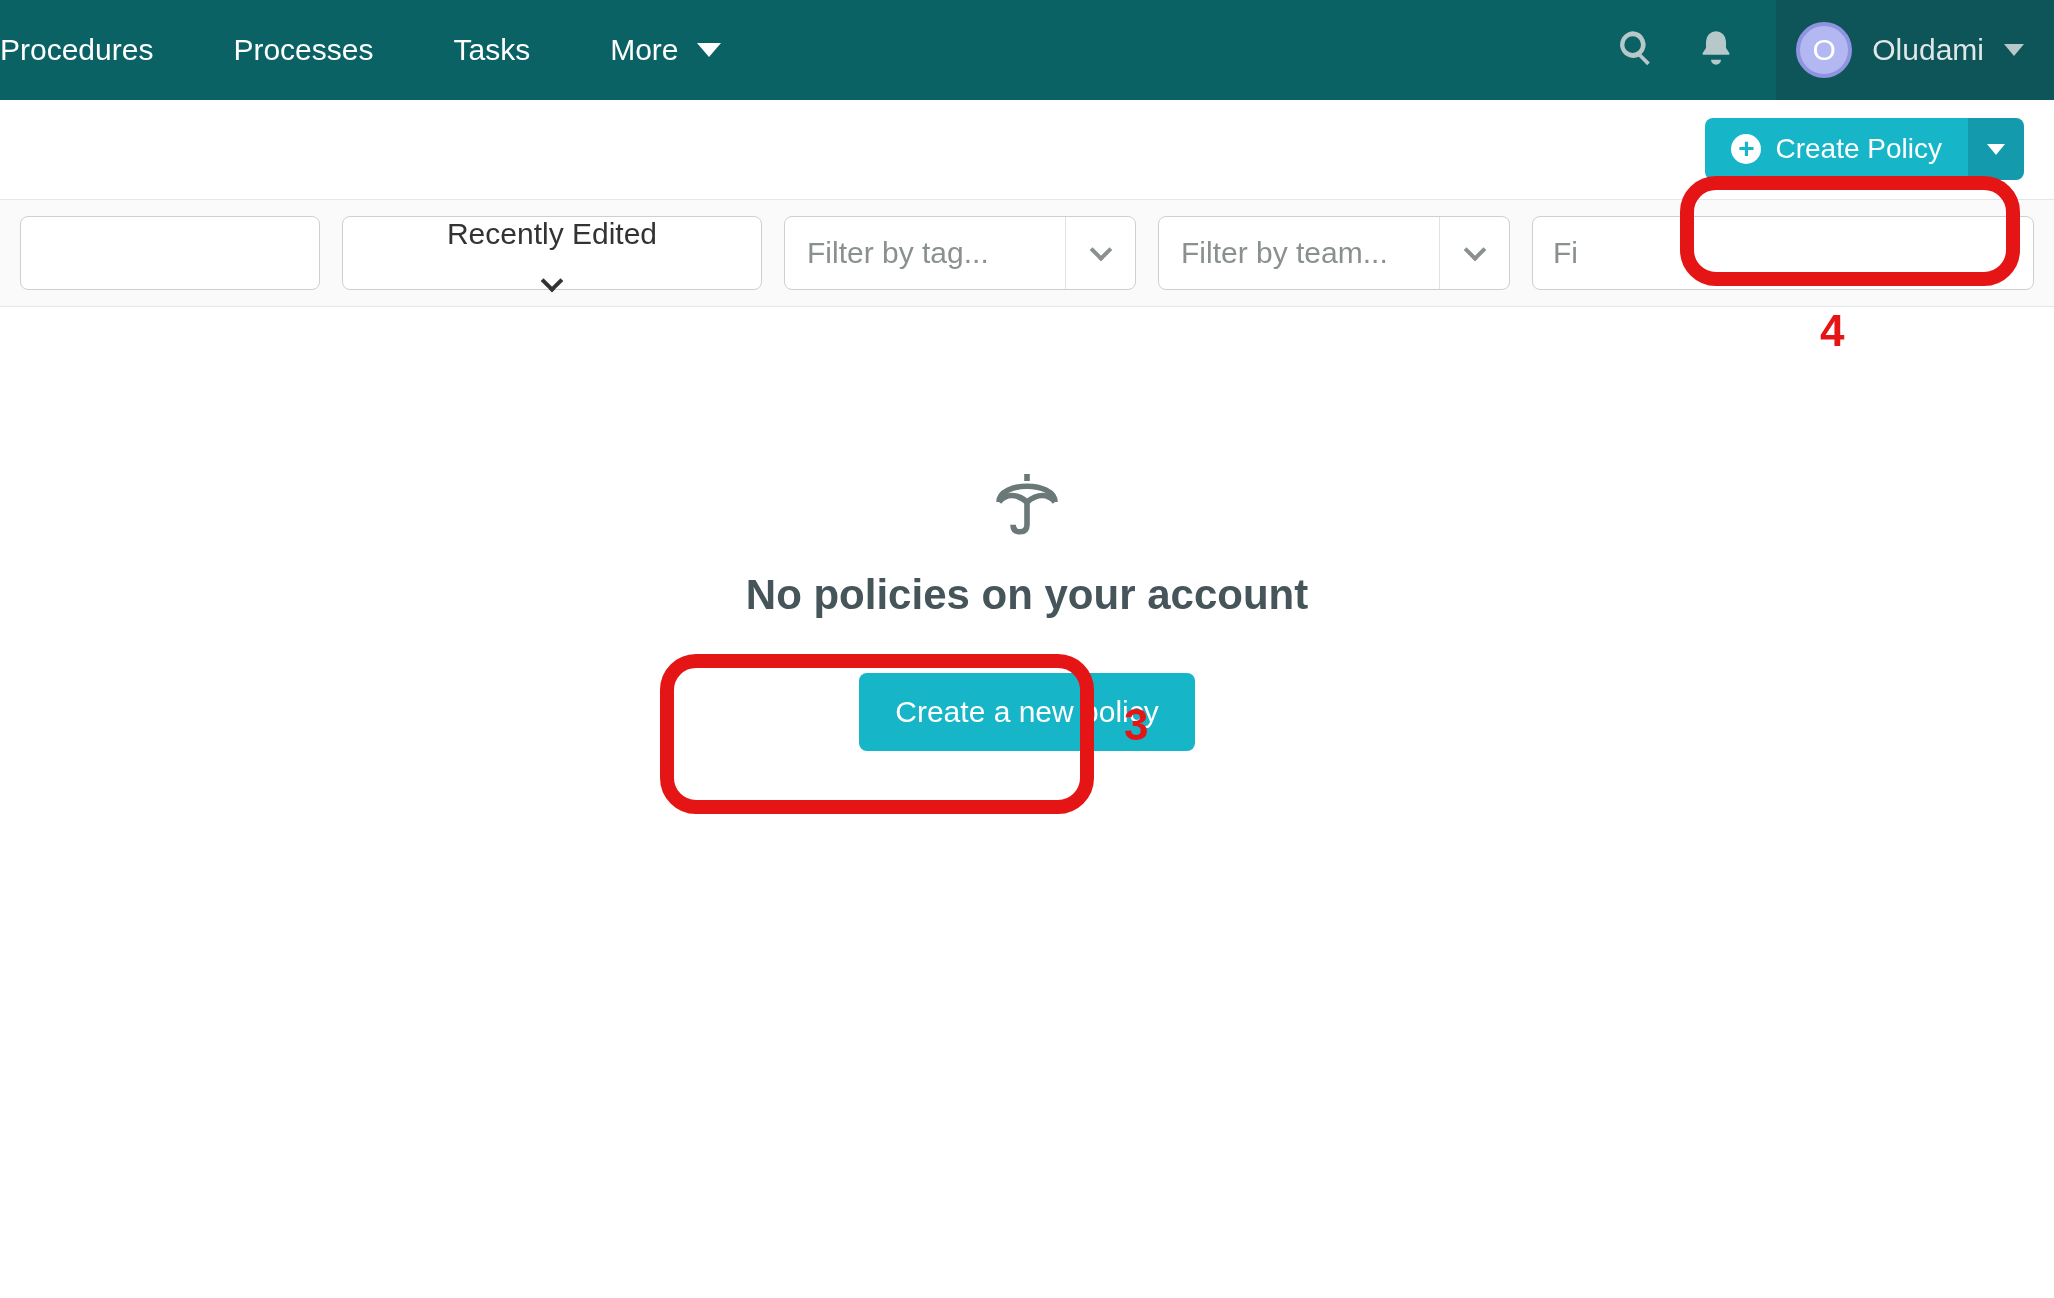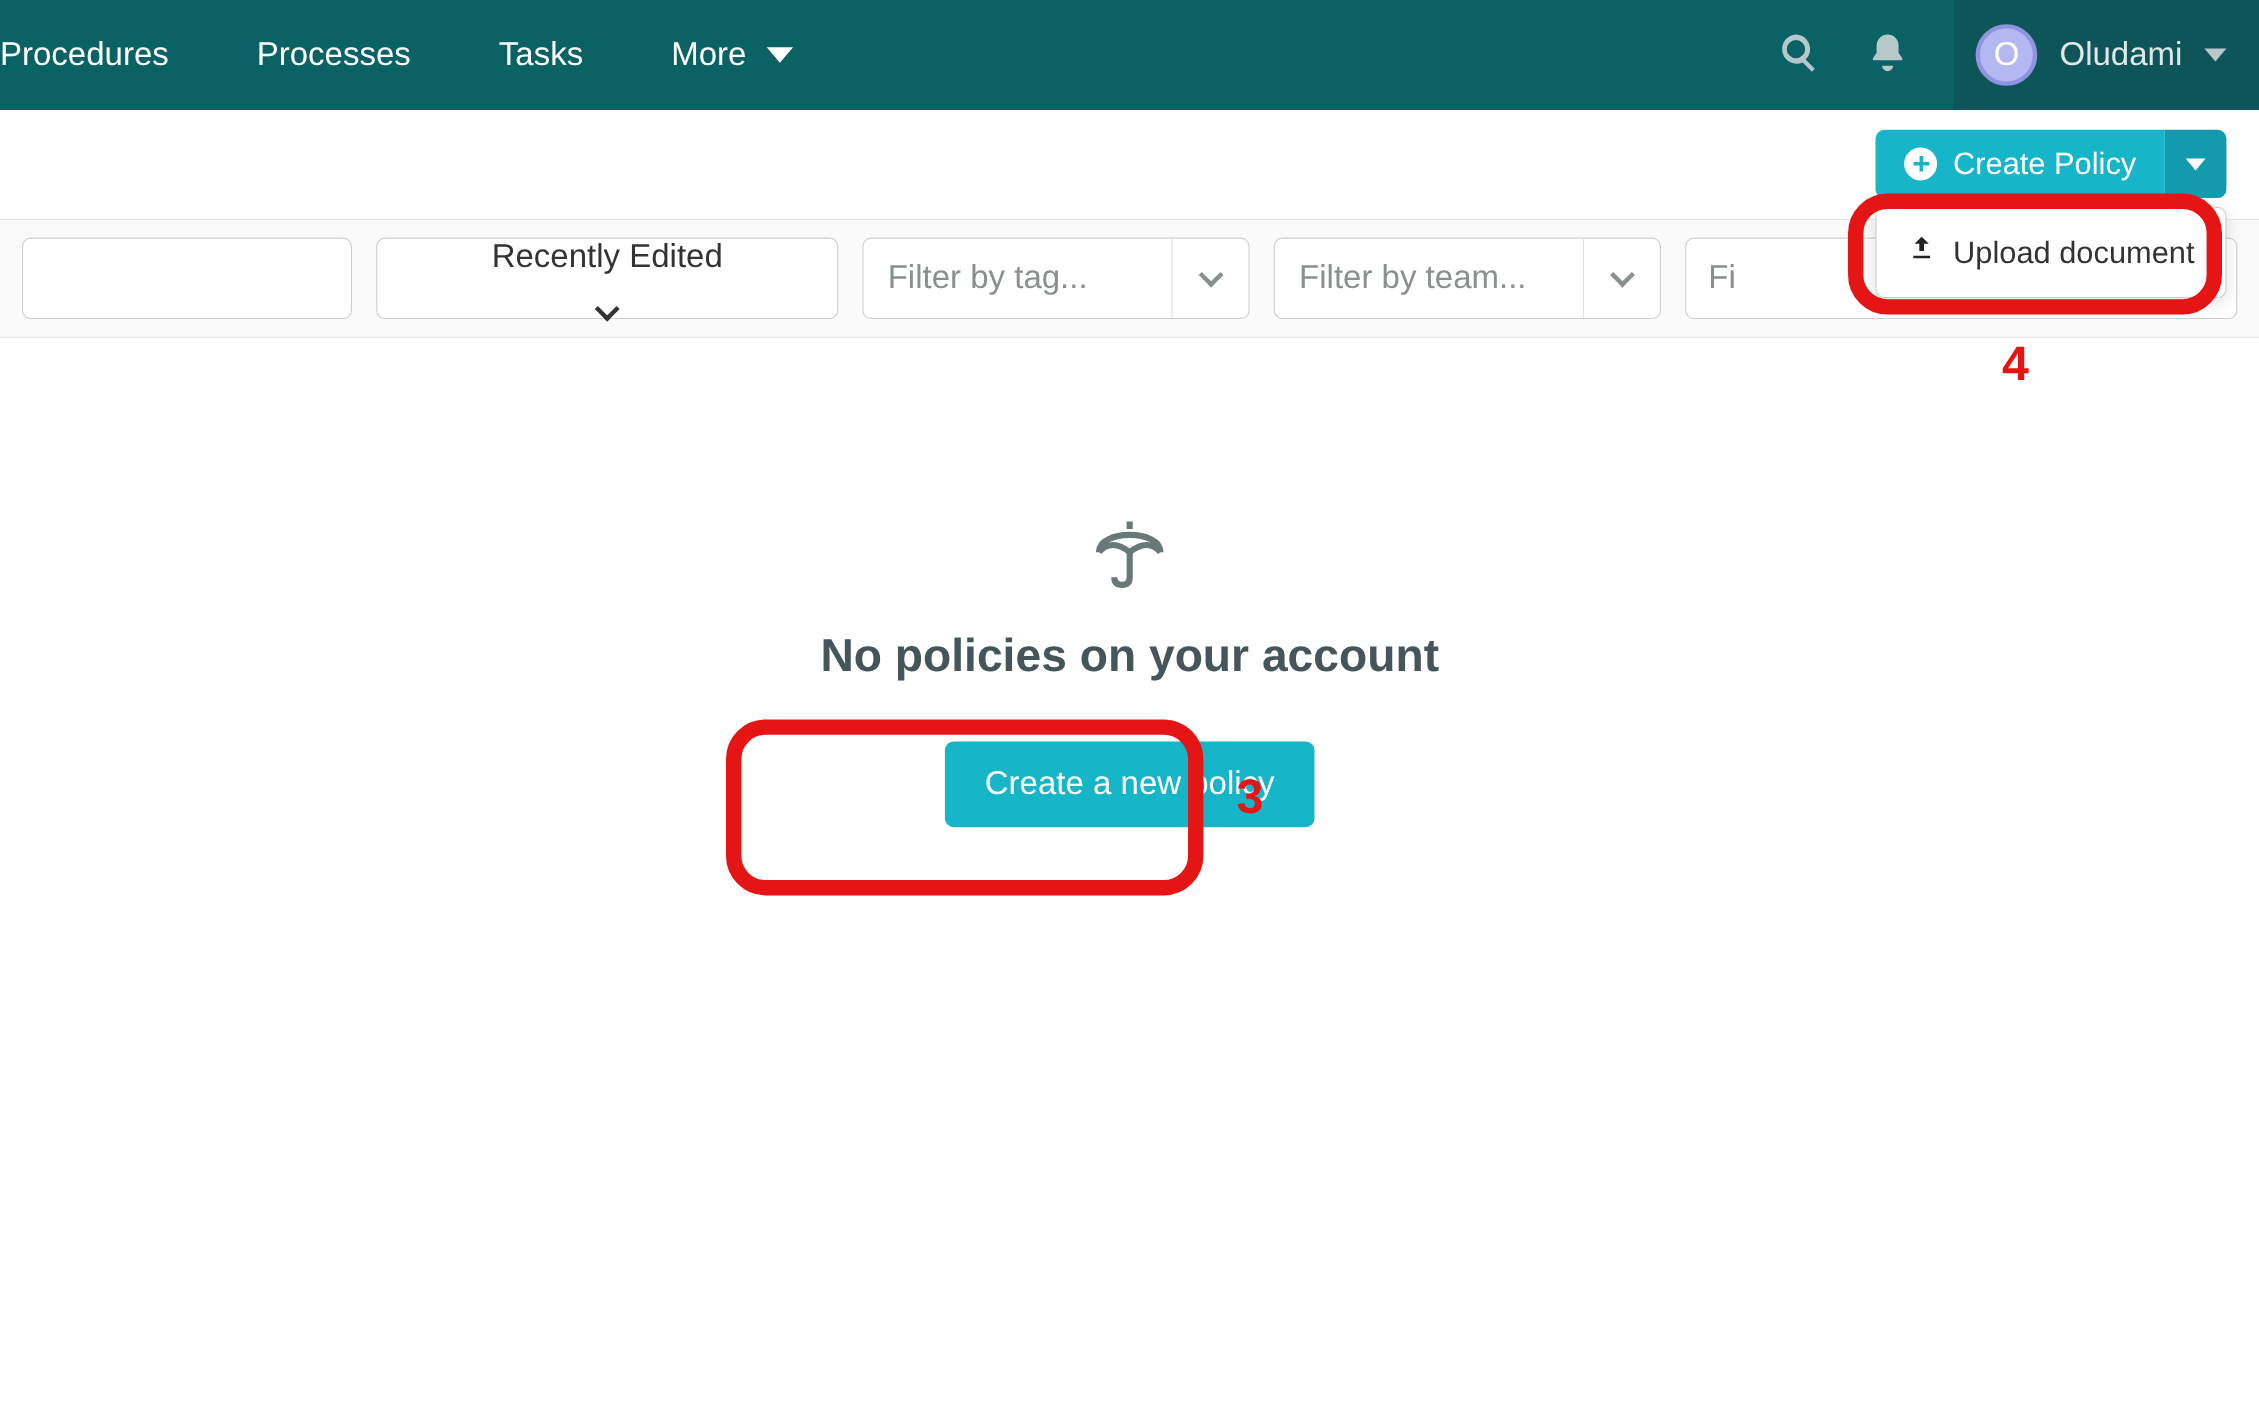--- a/index.html
+++ b/index.html
@@ -280,30 +280,20 @@
 
 <div class="actionbar">
   <div class="create-group">
     <button class="create-btn">
       <span class="plus-circle">+</span>
       <span>Create Policy</span>
     </button>
     <button class="create-caret">
       <span class="caret"></span>
     </button>
-  </div>
-  <div class="dropdown">
-    <div class="dropdown-item">
-      <span>
-        <svg width="26" height="26" viewBox="0 0 24 24" fill="#222">
-            <path d="M5 20h14v-2H5v2zM12 2L6 8h4v6h4V8h4l-6-6z"></path>
-          </svg>
-      </span>
-      <span>Upload document</span>
-    </div>
   </div>
 </div>
 
 <div class="filterrow">
   <div class="filter-box input-only"></div>
 
   <div class="filter-box select">
     <span>Recently Edited</span>
     <span class="chevron dark"></span>
   </div>

